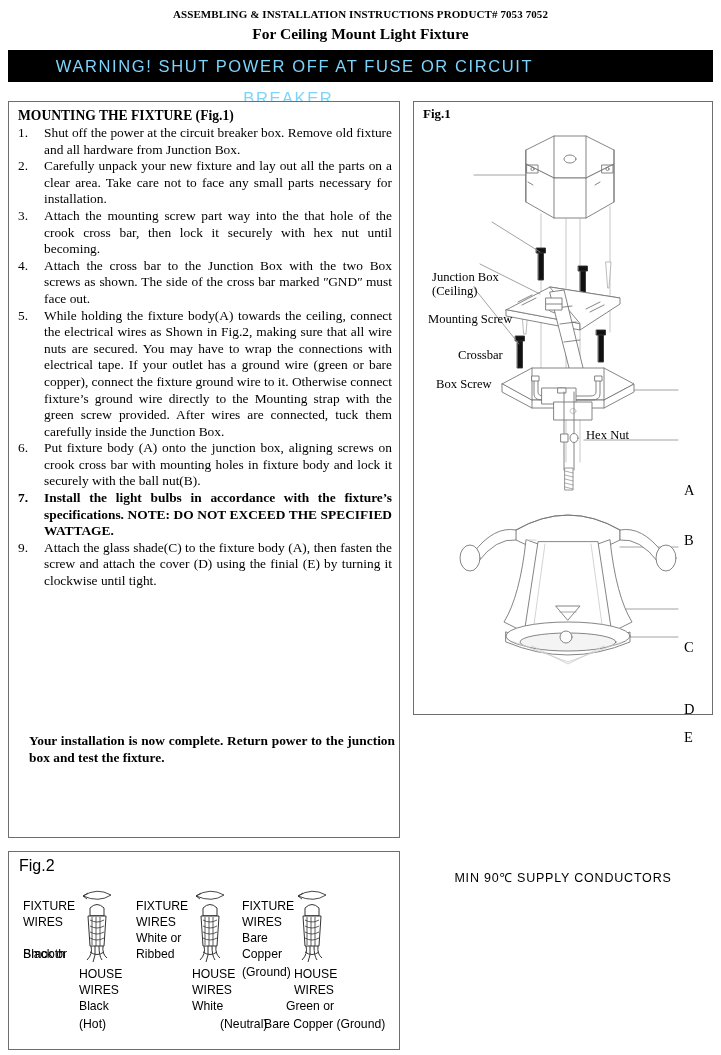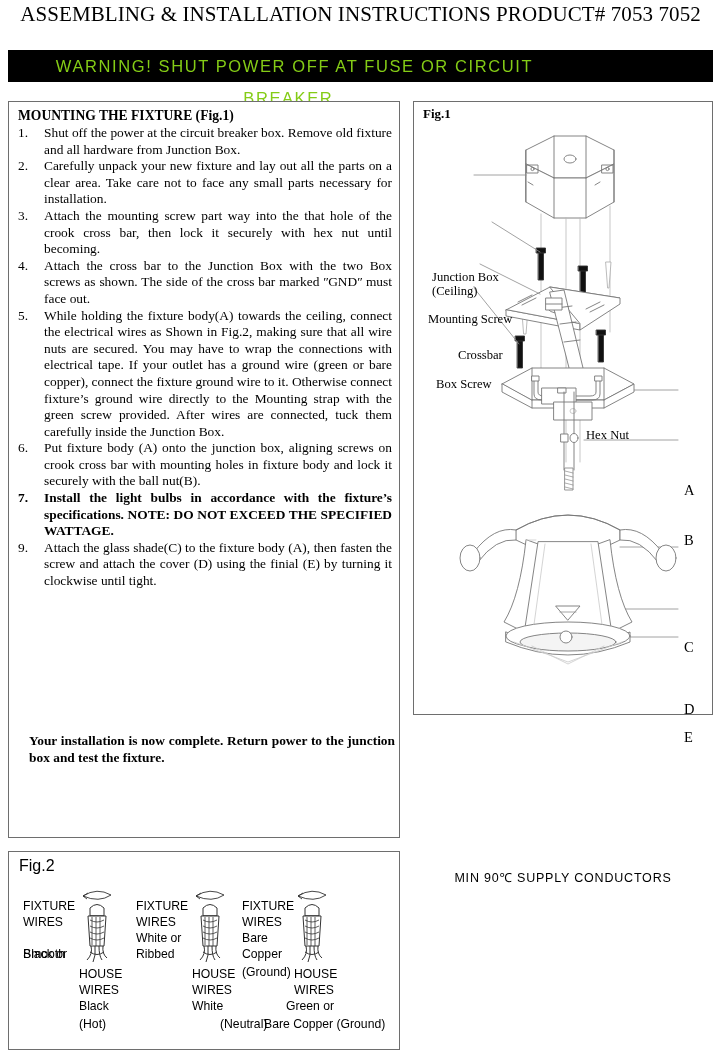--- a/index.html
+++ b/index.html
@@ -2,26 +2,26 @@
 <html><head>
 <meta charset="utf-8">
 <style>
   html,body{margin:0;padding:0;background:#fff;}
   body{width:721px;height:1055px;position:relative;font-family:"Liberation Serif",serif;color:#000;overflow:hidden;}
 
   .page{position:absolute;inset:0;}
 
   
   .title-wrap{position:absolute;left:0;top:4px;width:721px;text-align:center;}
-  .title-line{font-family:"Liberation Serif",serif;font-weight:normal;font-size:21px;letter-spacing:.1px;line-height:20px;}
+  .title-line{font-family:"Liberation Serif",serif;font-weight:bold;font-size:11px;letter-spacing:.1px;line-height:20px;}
   .title-line2{font-size:15.5px;font-weight:bold;line-height:20px;}
 
   .warning-bar{position:absolute;left:8px;top:50px;width:705px;height:32px;background:#000;}
   .warning-text{position:absolute;left:0;top:0;width:573px;height:32px;line-height:32px;text-align:center;
-      color:#84cc16;font-family:"Liberation Sans",sans-serif;font-size:16.5px;letter-spacing:1.6px;font-weight:400;}
+      color:#7dd3fc;font-family:"Liberation Sans",sans-serif;font-size:16.5px;letter-spacing:1.6px;font-weight:400;}
 
   
   .panel{position:absolute;border:1.4px solid #6e6e6e;background:#fff;box-sizing:border-box;}
   #panel-instructions{left:8px;top:101px;width:392px;height:737px;}
   #panel-fig1{left:413px;top:101px;width:300px;height:614px;}
   #panel-fig2{left:8px;top:851px;width:392px;height:199px;}
 
   
   .instr-inner{position:absolute;left:9px;top:5px;width:374px;}
   .instr-head{font-weight:bold;font-size:13.6px;line-height:17px;margin-bottom:1px;}
@@ -52,20 +52,21 @@
   svg{display:block;}
   .diagram{position:absolute;left:0;top:0;}
 </style>
 </head>
 <body>
 
 <div class="page">
 
   <div class="title-wrap">
     <div class="title-line">ASSEMBLING &amp; INSTALLATION INSTRUCTIONS PRODUCT# 7053 7052</div>
+    <div class="title-line2">For Ceiling Mount Light Fixture</div>
   </div>
 
   <div class="warning-bar">
     <div class="warning-text">WARNING!  SHUT  POWER  OFF  AT  FUSE  OR  CIRCUIT  BREAKER .</div>
   </div>
 
   <div class="panel" id="panel-instructions">
     <div class="instr-inner">
       <div class="instr-head">MOUNTING THE FIXTURE (Fig.1)</div>
       <ol class="steps">

